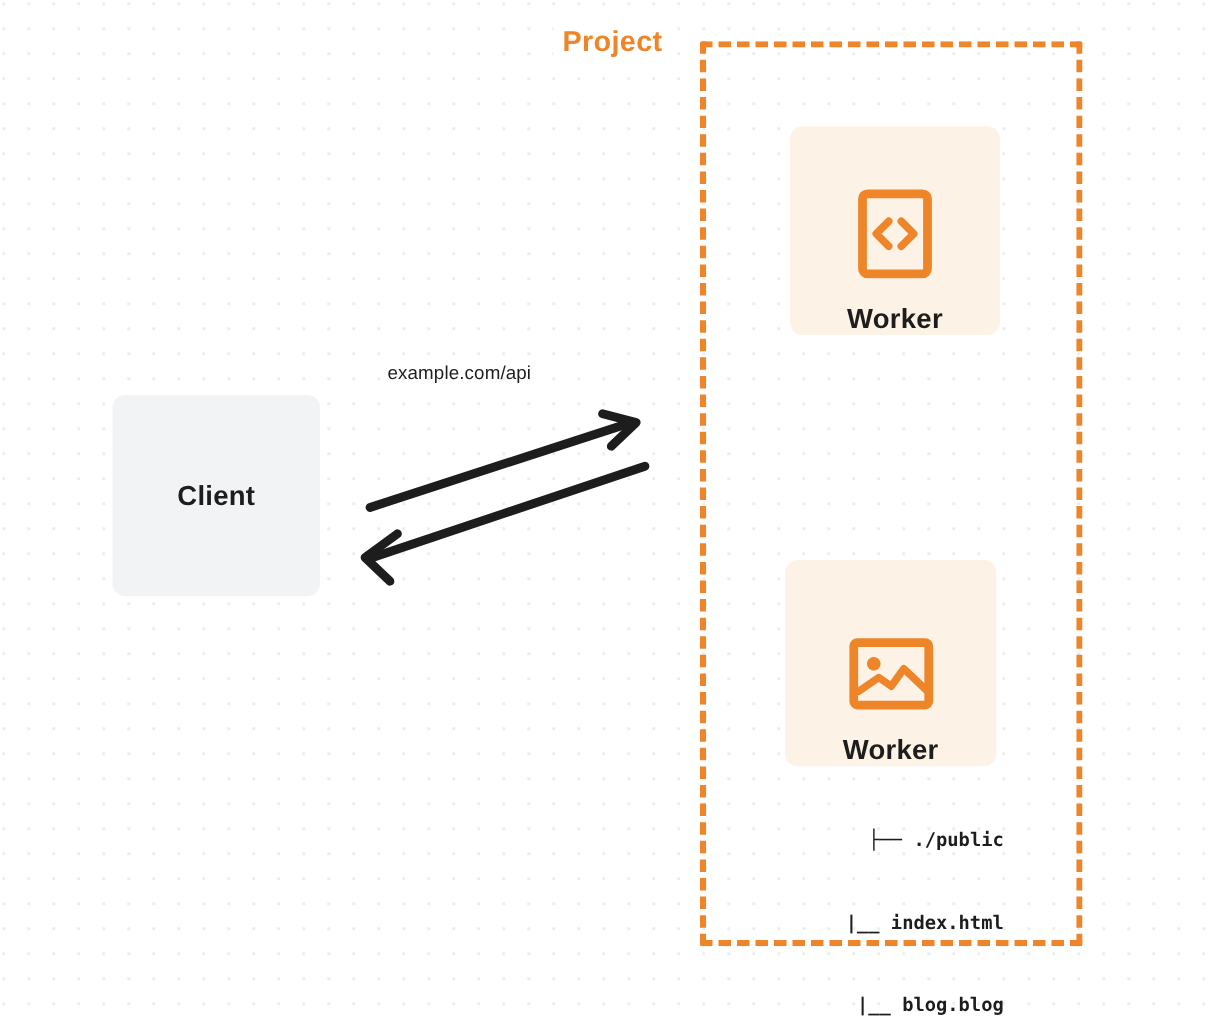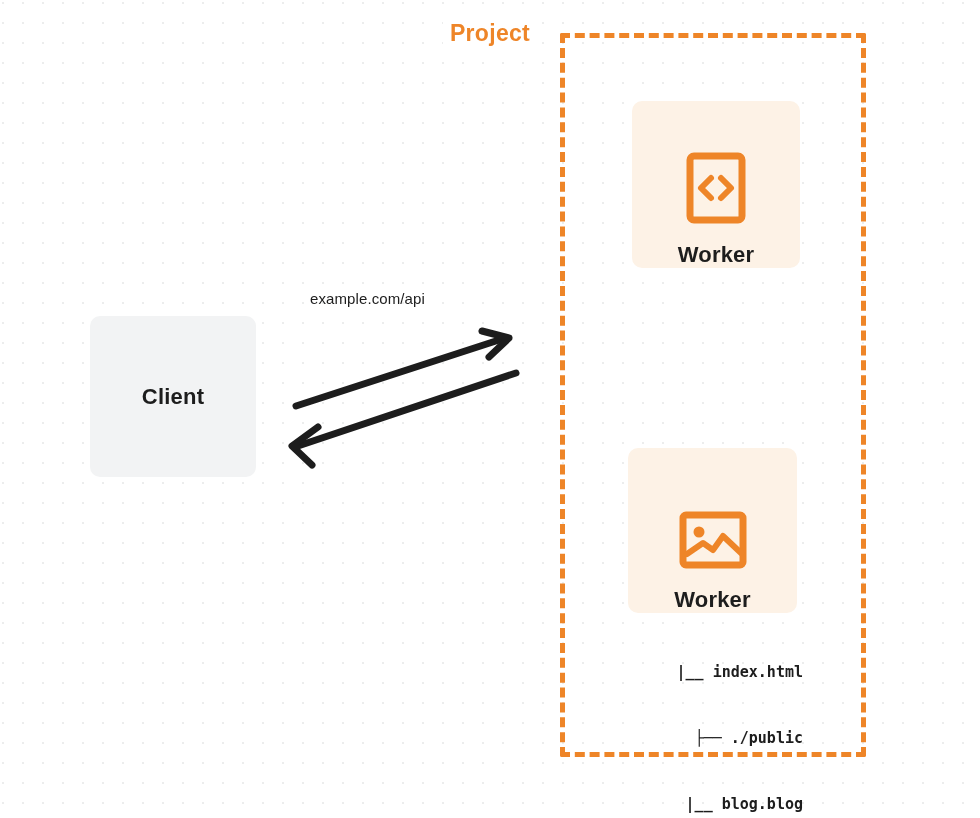--- a/index.html
+++ b/index.html
@@ -183,19 +183,19 @@
       <svg width="68" height="58" viewBox="0 0 68 58" xmlns="http://www.w3.org/2000/svg">
         <rect x="4" y="4" width="60" height="50" rx="3" ry="3" fill="none" stroke="#ee8528" stroke-width="7"></rect>
         <circle cx="20" cy="21" r="5.5" fill="#ee8528"></circle>
         <polyline points="8,43 24,32 34,39 44,25 62,42" fill="none" stroke="#ee8528" stroke-width="6" stroke-linecap="round" stroke-linejoin="round"></polyline>
       </svg>
     </span>
     <span class="node-label">Worker</span>
   </div>
 
   <div class="file-tree">
+    <span class="tree-row">├── ./public</span>
     <span class="tree-row">    |__ index.html</span>
-    <span class="tree-row">├── ./public</span>
     <span class="tree-row">     |__ blog.blog</span>
     
   </div>
 
 </div>
 
 </body></html>

